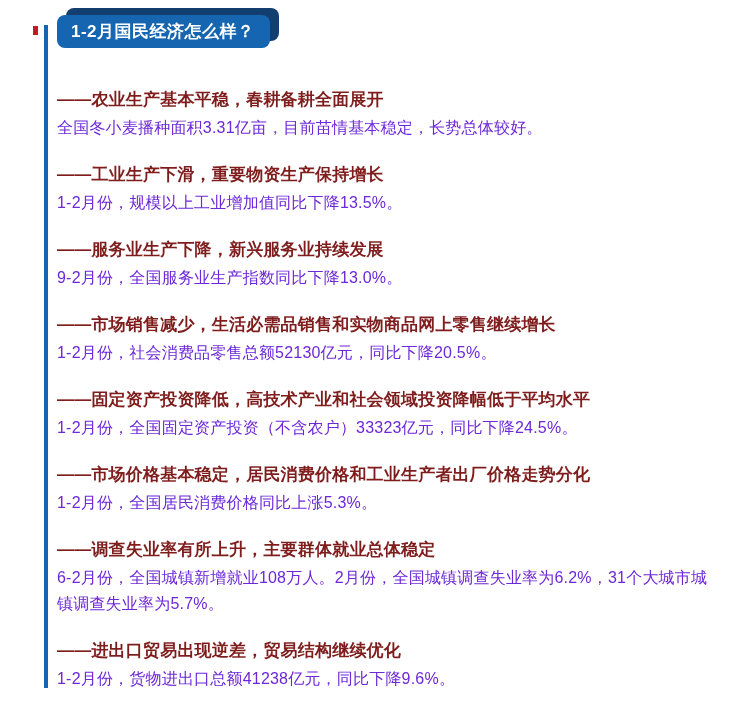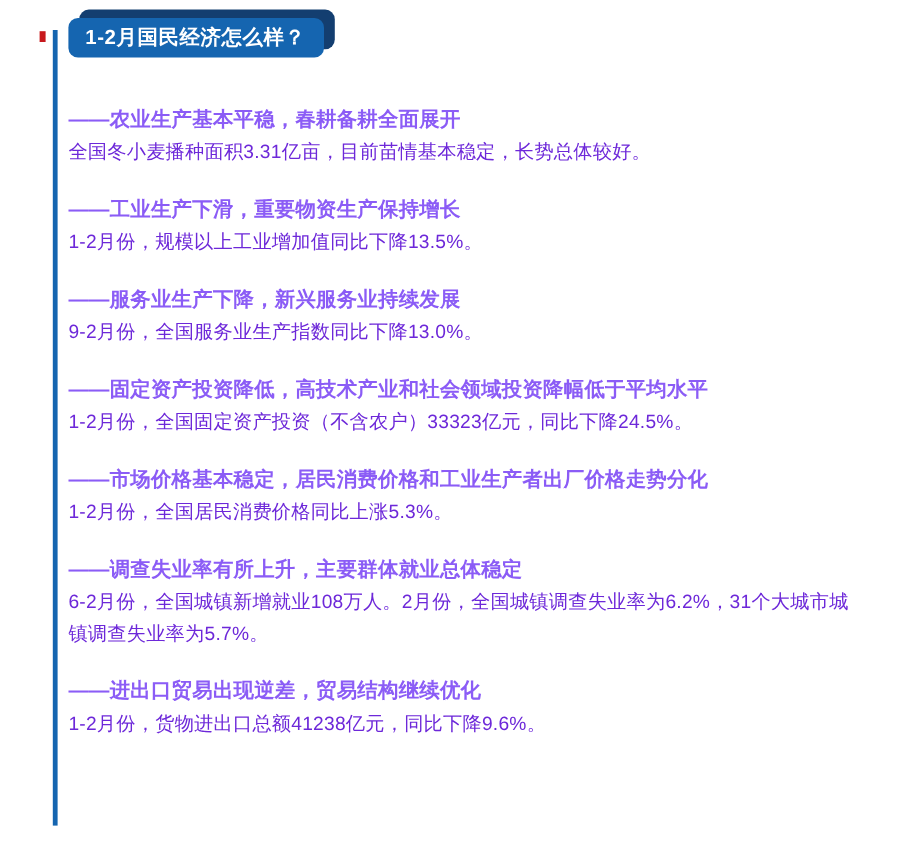--- a/index.html
+++ b/index.html
@@ -34,21 +34,21 @@
     letter-spacing: 0.5px;
     white-space: nowrap;
   }
   .content {
     position: absolute; left: 57px; top: 88px;
     width: 656px;
   }
   .item { margin-bottom: 22px; }
   .item h2 {
     font-size: 17px; font-weight: bold;
-    color: #8b5cf6;
+    color: #7f1d1d;
     line-height: 24px;
     margin-bottom: 3px;
     letter-spacing: 0.2px;
   }
   .item p {
     font-size: 16px; font-weight: normal;
     color: #6d28d9;
     line-height: 26px;
     letter-spacing: 0.2px;
   }
@@ -73,20 +73,24 @@
     <section class="item">
       <h2>——工业生产下滑，重要物资生产保持增长</h2>
       <p>1-2月份，规模以上工业增加值同比下降13.5%。</p>
     </section>
 
     <section class="item">
       <h2>——服务业生产下降，新兴服务业持续发展</h2>
       <p>9-2月份，全国服务业生产指数同比下降13.0%。</p>
     </section>
 
+    <section class="item">
+      <h2>——市场销售减少，生活必需品销售和实物商品网上零售继续增长</h2>
+      <p>1-2月份，社会消费品零售总额52130亿元，同比下降20.5%。</p>
+    </section>
 
     <section class="item">
       <h2>——固定资产投资降低，高技术产业和社会领域投资降幅低于平均水平</h2>
       <p>1-2月份，全国固定资产投资（不含农户）33323亿元，同比下降24.5%。</p>
     </section>
 
     <section class="item">
       <h2>——市场价格基本稳定，居民消费价格和工业生产者出厂价格走势分化</h2>
       <p>1-2月份，全国居民消费价格同比上涨5.3%。</p>
     </section>

